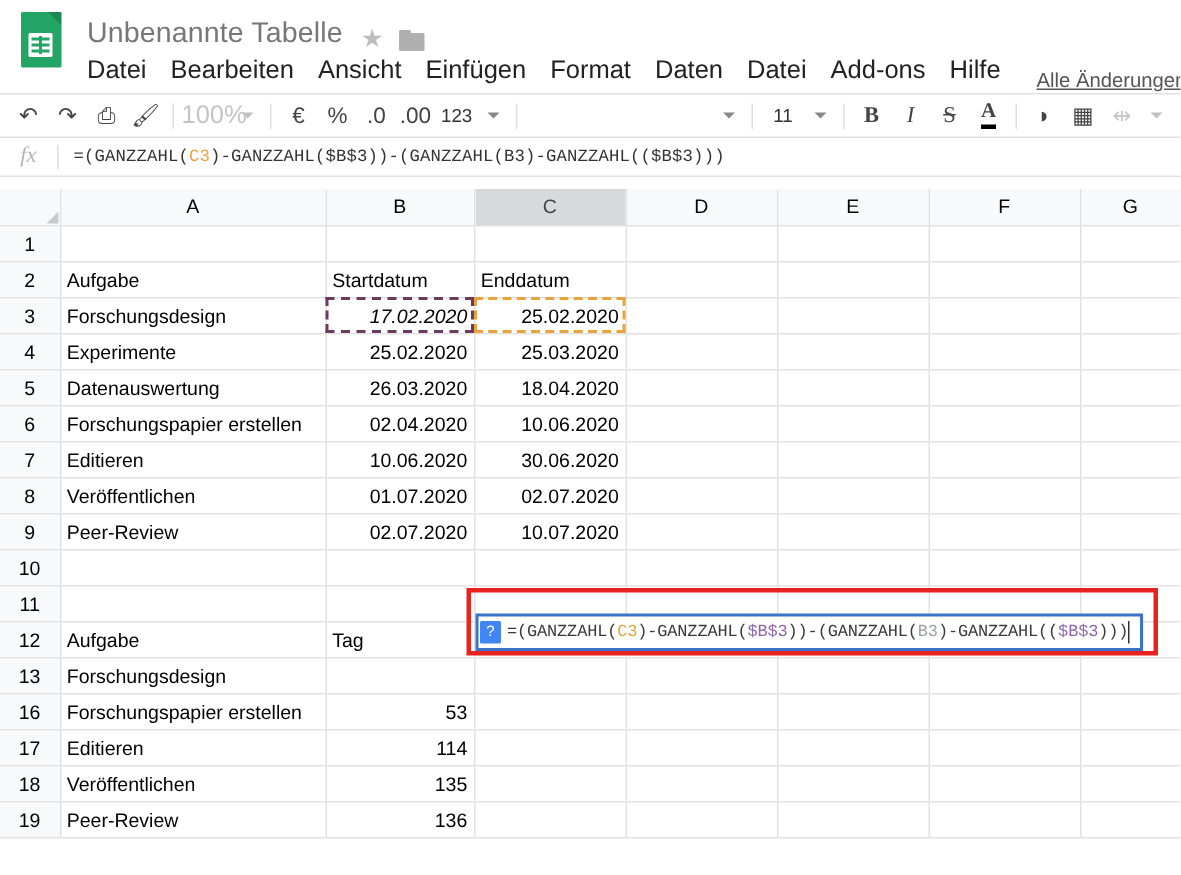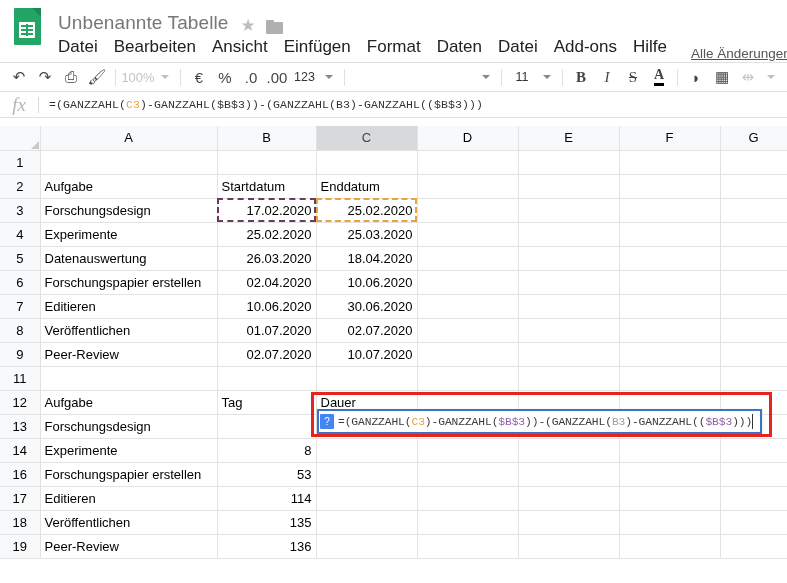--- a/index.html
+++ b/index.html
@@ -163,21 +163,21 @@
   .caret {
     width: 0; height: 0;
     border-left: 4px solid transparent;
     border-right: 4px solid transparent;
     border-top: 4px solid #888;
     display: inline-block;
     margin: 0 6px;
     flex: 0 0 auto;
   }
   .caret.dim { border-top-color: #c0c0c0; }
-  .zoomval { font-size: 13px; color: #c4c4c4; width: 34px; text-align: center; flex: 0 0 auto;}
+  .zoomval { font-size: 17px; color: #c4c4c4; width: 34px; text-align: center; flex: 0 0 auto;}
   .fontsize { font-size: 12.5px; color: #333; width: 30px; text-align: center; flex: 0 0 auto;}
   .bold-i { font-weight: bold; font-family: "Liberation Serif", serif; font-size: 15px;}
   .ital-i { font-style: italic; font-family: "Liberation Serif", serif; font-size: 15px;}
   .strike-i { font-family: "Liberation Serif", serif; font-size: 15px; text-decoration: line-through;}
   .textcolor-i {
     font-family: "Liberation Serif", serif;
     font-size: 14px;
     font-weight: bold;
     border-bottom: 3px solid #000;
     line-height: 1.05;
@@ -190,21 +190,21 @@
     border-bottom: 1px solid #e0e0e0;
     display: flex;
     align-items: center;
     background: #fff;
   }
   .fx {
     width: 38px;
     text-align: center;
     font-family: "Liberation Serif", serif;
     font-style: italic;
-    font-size: 19px;
+    font-size: 15px;
     color: #b5b5b5;
     flex: 0 0 auto;
   }
   .fb-sep { width:1px; height: 16px; background:#dadada; flex:0 0 auto;}
   .formula-text {
     font-family: "Liberation Mono", monospace;
     font-size: 11.5px;
     color: #333;
     padding-left: 10px;
     letter-spacing: .1px;
@@ -271,20 +271,21 @@
     border-right: 1px solid #c0c0c0;
     padding: 0;
   }
   td.cell-num { text-align: right; padding-right: 7px; }
   td.cell-bold { font-weight: bold; }
 
   
   td.ref-b3 {
     outline: 2px dashed #6a3b5e;
     outline-offset: -2px;
+    font-style: italic;
   }
   td.ref-c3 {
     outline: 2px dashed #e8a33d;
     outline-offset: -2px;
   }
 
   
   .cell-editor {
     position: absolute;
     left: 317px;
@@ -531,20 +532,30 @@
         <td class="rowhead">9</td>
         <td>Peer-Review</td>
         <td class="cell-num">02.07.2020</td>
         <td class="cell-num">10.07.2020</td>
         <td></td>
           <td></td>
           <td></td>
           <td></td>
       </tr>
 
+      <tr>
+        <td class="rowhead">10</td>
+        <td></td>
+        <td></td>
+        <td></td>
+        <td></td>
+          <td></td>
+          <td></td>
+          <td></td>
+      </tr>
 
       <tr>
         <td class="rowhead">11</td>
         <td></td>
         <td></td>
         <td></td>
         <td></td>
           <td></td>
           <td></td>
           <td></td>
@@ -565,30 +576,20 @@
         <td class="rowhead">13</td>
         <td>Forschungsdesign</td>
         <td class="cell-num"></td>
         <td class="cell-num"></td>
         <td></td>
           <td></td>
           <td></td>
           <td></td>
       </tr>
 
-      <tr>
-        <td class="rowhead">14</td>
-        <td>Experimente</td>
-        <td class="cell-num">8</td>
-        <td class="cell-num"></td>
-        <td></td>
-          <td></td>
-          <td></td>
-          <td></td>
-      </tr>
 
 
       <tr>
         <td class="rowhead">16</td>
         <td>Forschungspapier erstellen</td>
         <td class="cell-num">53</td>
         <td class="cell-num"></td>
         <td></td>
           <td></td>
           <td></td>

